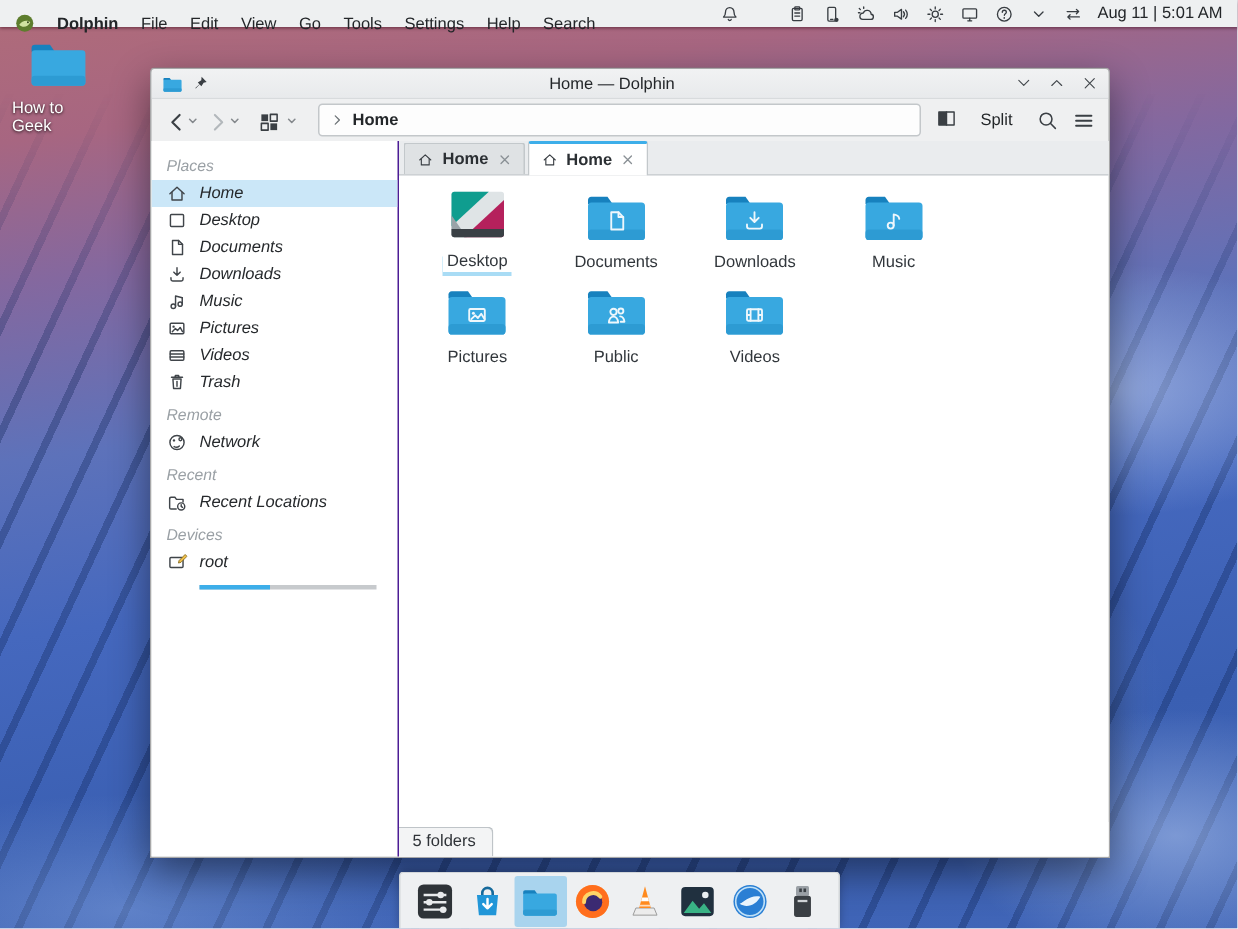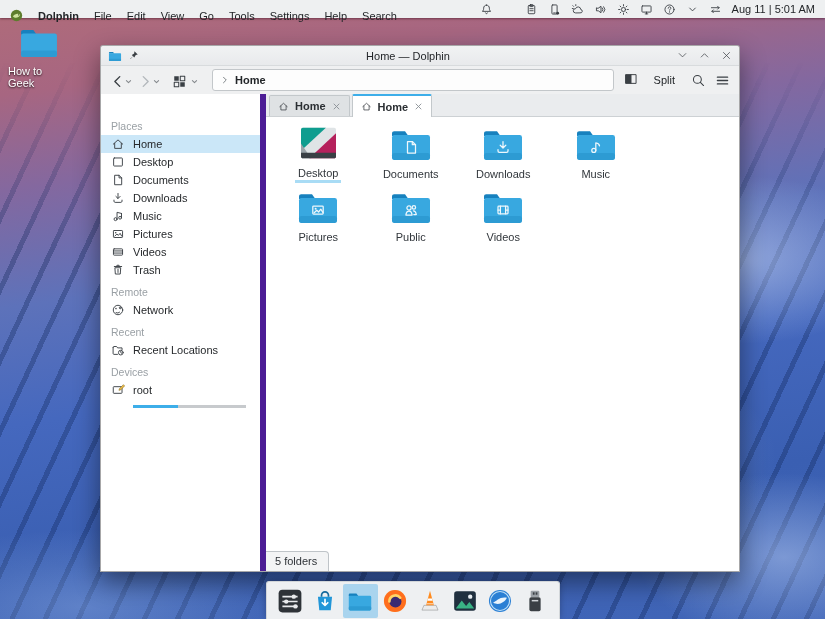--- a/index.html
+++ b/index.html
@@ -64,21 +64,21 @@
     border:1px solid #c3c7ca; border-radius:3px; display:flex; align-items:center;
     padding:0 7px; gap:5px; }
   .crumb-chev svg { width:10px; height:10px; color:#6c7276; display:block; }
   .crumb-label { font-weight:bold; font-size:11px; }
   .split-btn { display:flex; align-items:center; gap:16px; font-size:11px; margin:0 7px 0 2px; color:#232629; }
   .split-btn svg { width:14px; height:14px; color:#3a3f44; }
   .icon-btn { margin-left:9px; color:#3a3f44; display:flex; }
   .icon-btn svg { width:15px; height:15px; }
   
   .main { flex:1; display:flex; min-height:0; }
-  .sidebar { width:165px; background:#fff; border-right:6px solid #4c1d95; padding-top:19px; overflow:hidden; }
+  .sidebar { width:165px; background:#fff; border-right:1px solid #4c1d95; padding-top:4px; overflow:hidden;font-style:italic; }
   .side-header { font-size:10.5px; color:#9aa0a5; padding:7px 10px 3px; }
   .side-item { display:flex; align-items:center; flex-wrap:wrap; gap:8px; padding:2px 10px; font-size:11px; color:#26292c; }
   .side-item.selected { background:#cbe7f8; }
   .side-icon svg { width:14px; height:14px; display:block; color:#40454a; }
   .usage { flex-basis:100%; margin:0 4px 2px 22px; height:3px; background:#c7cacd; }
   .usage-fill { height:100%; background:var(--accent,#3daee9); }
   
   .content { flex:1; display:flex; flex-direction:column; background:#fff; min-width:0; }
   .tabbar { height:23px; background:#eaecee; display:flex; align-items:flex-end; border-bottom:1px solid #cdd1d4; padding-left:3px; }
   .tab { height:21px; display:flex; align-items:center; gap:6px; padding:0 8px; font-size:11px; font-weight:bold;

